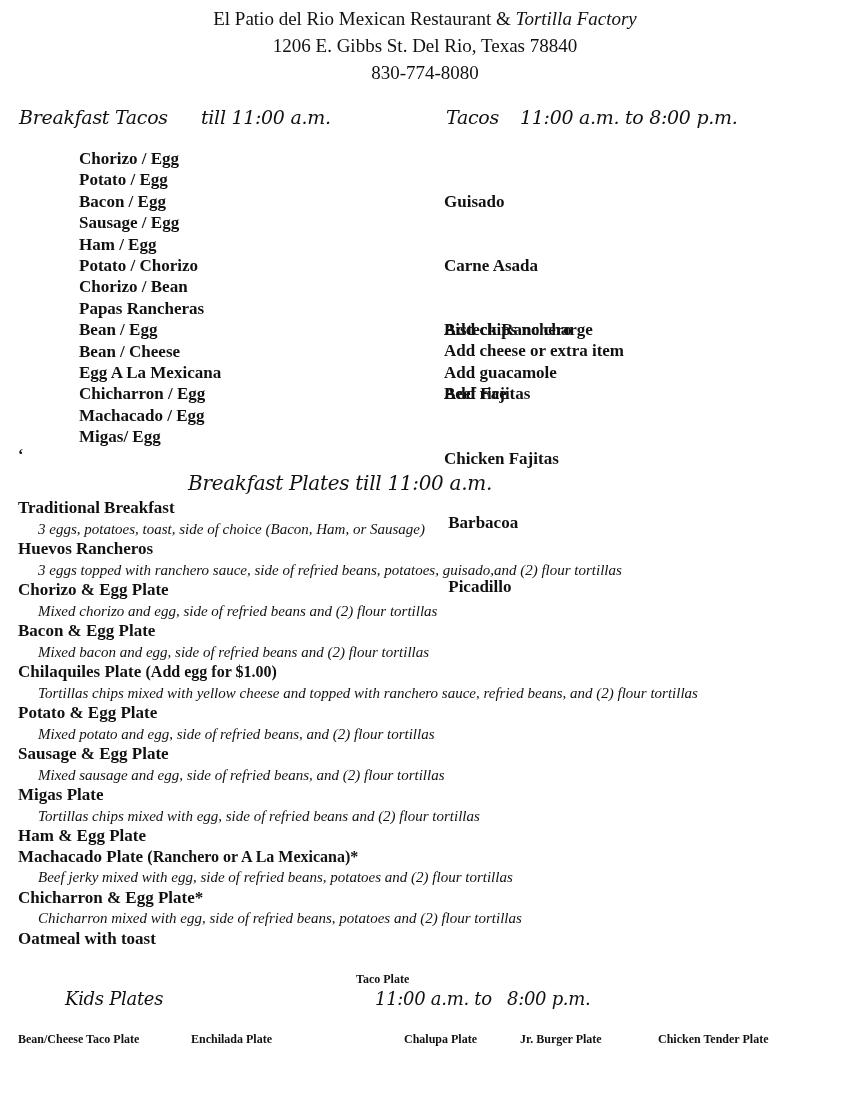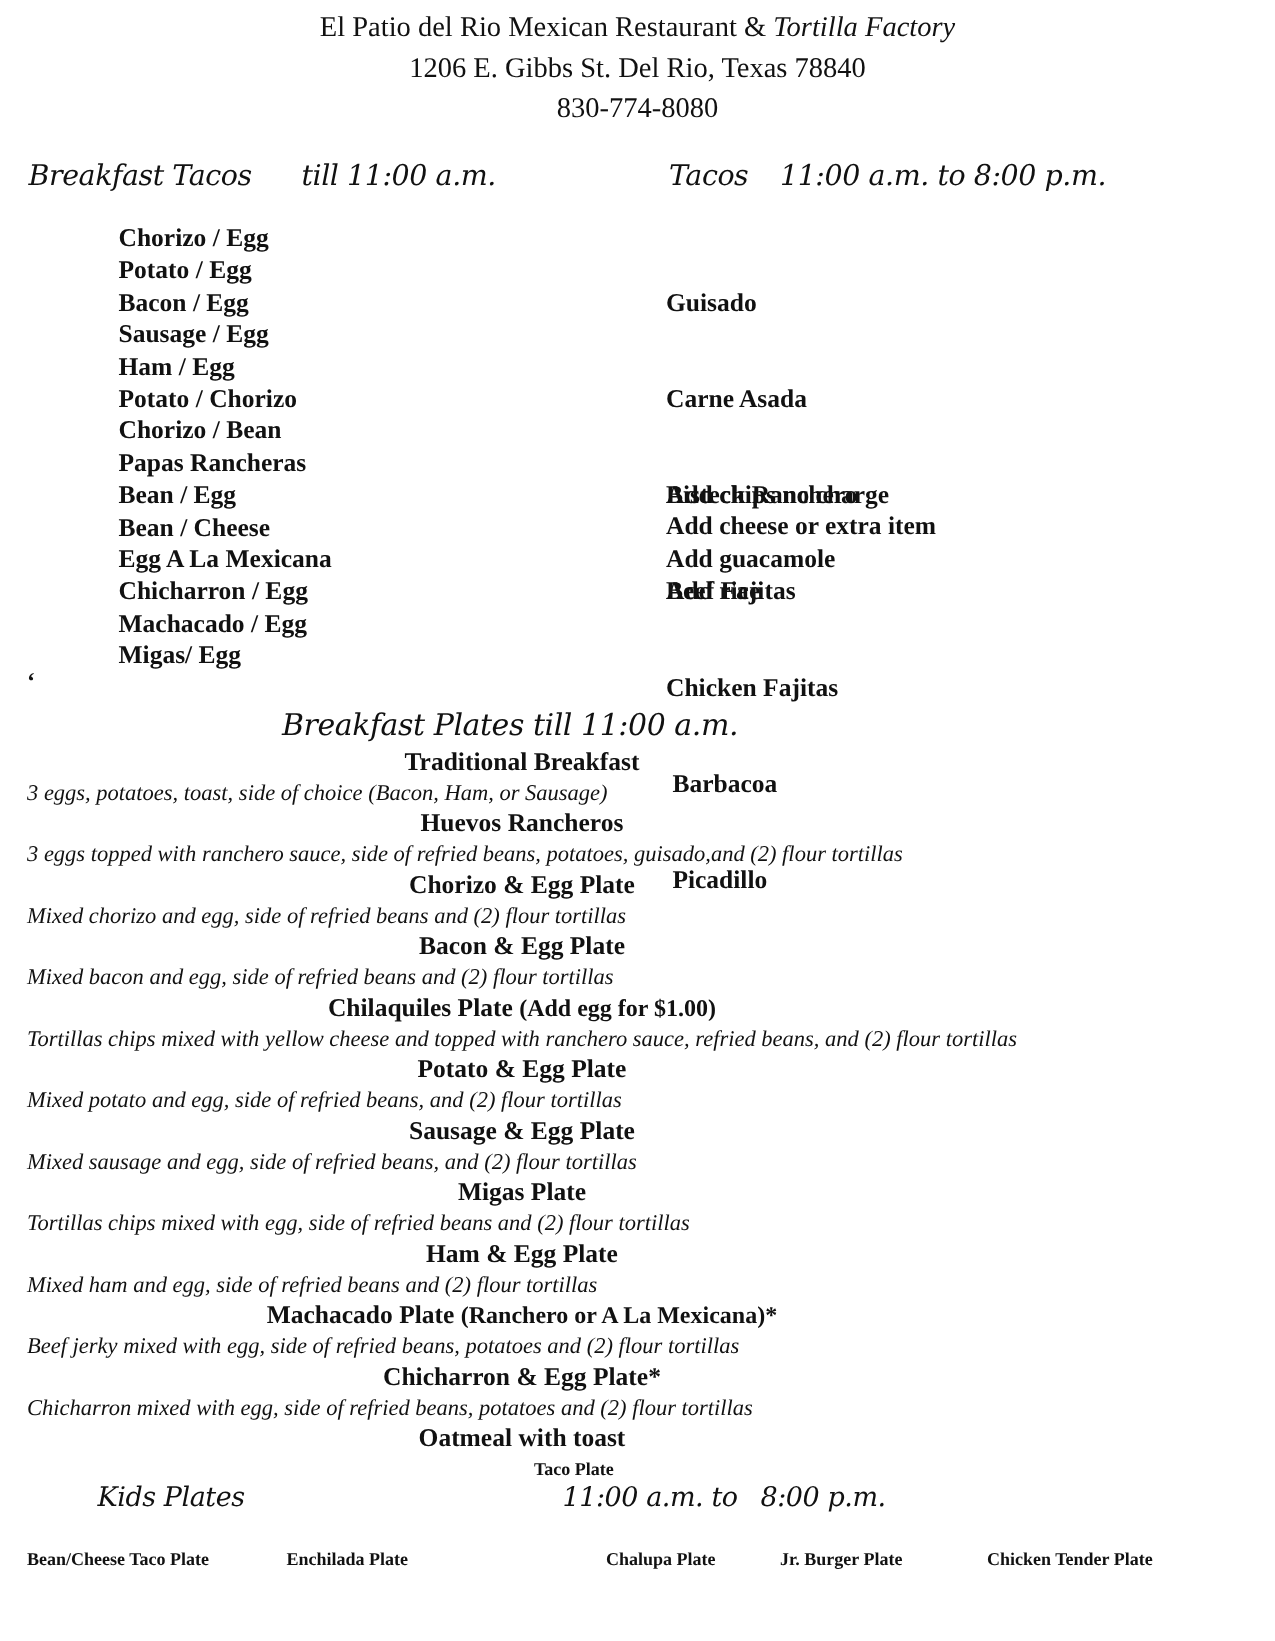--- a/index.html
+++ b/index.html
@@ -2,23 +2,23 @@
 <html><head>
 <meta charset="utf-8">
 <style>
   html, body { margin: 0; padding: 0; background: #ffffff; }
   body { width: 850px; height: 1094px; position: relative; overflow: hidden; color: #111; font-family: "Liberation Serif", serif; }
   .abs { position: absolute; white-space: nowrap; }
   .hdr { left: 0; width: 850px; text-align: center; font-size: 19px; line-height: 22px; color: #111; }
   .script { font-family: "DejaVu Serif", serif; font-style: italic; font-size: 19px; letter-spacing: -0.3px; color: #111; }
   .taco-list { font-weight: bold; font-size: 17px; line-height: 21.4px; }
   .taco-list div { height: 21.4px; }
-  .plate-name { font-weight: bold; font-size: 17px; line-height: 20.5px; height: 20.5px; text-align: center; }
+  .plate-name { font-weight: bold; font-size: 17px; line-height: 20.5px; height: 20.5px; }
   .plate-name .note { font-size: 16px; }
-  .plate-desc { font-style: italic; font-size: 15px; line-height: 20.5px; height: 20.5px; }
+  .plate-desc { font-style: italic; font-size: 15px; line-height: 20.5px; height: 20.5px; margin-left: 20px; }
   .kids-item { font-weight: bold; font-size: 12px; line-height: 14px; }
 </style>
 </head>
 <body>
 
 <div class="abs hdr" style="top:8px;">
   <span>El Patio del Rio Mexican Restaurant &amp; </span><i>Tortilla Factory</i>
 </div>
 <div class="abs hdr" style="top:35px;">1206 E. Gibbs St.   Del Rio, Texas 78840</div>
 <div class="abs hdr" style="top:62px;">830-774-8080</div>
@@ -94,21 +94,20 @@
   <div>
     <div class="plate-name"><span>Sausage &amp; Egg Plate</span></div>
     <div class="plate-desc">Mixed sausage and egg, side of refried beans, and (2) flour tortillas</div>
   </div>
   <div>
     <div class="plate-name"><span>Migas Plate</span></div>
     <div class="plate-desc">Tortillas chips mixed with egg, side of refried beans and (2) flour tortillas</div>
   </div>
   <div>
     <div class="plate-name"><span>Ham &amp; Egg Plate</span></div>
-    <div class="plate-desc">Mixed ham and egg, side of refried beans and (2) flour tortillas</div>
   </div>
   <div>
     <div class="plate-name"><span>Machacado Plate </span><span class="note">(Ranchero or A La Mexicana)*</span></div>
     <div class="plate-desc">Beef jerky mixed with egg, side of refried beans, potatoes and (2) flour tortillas</div>
   </div>
   <div>
     <div class="plate-name"><span>Chicharron &amp; Egg Plate*</span></div>
     <div class="plate-desc">Chicharron mixed with egg, side of refried beans, potatoes and (2) flour tortillas</div>
   </div>
   <div>

